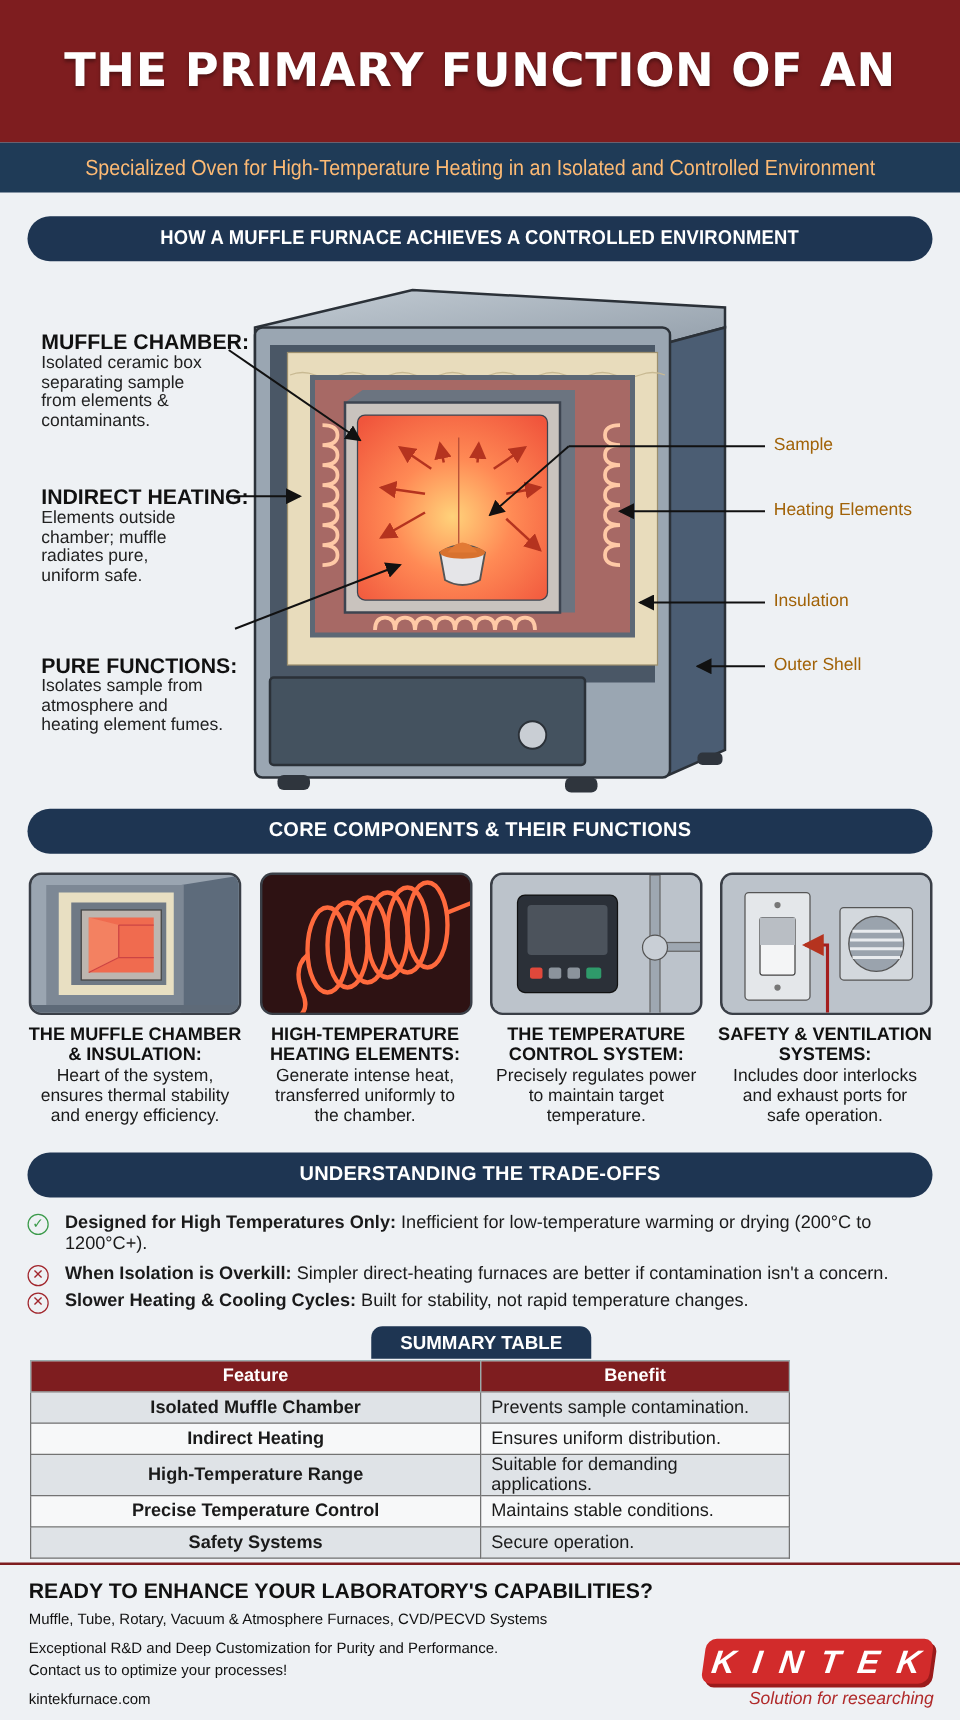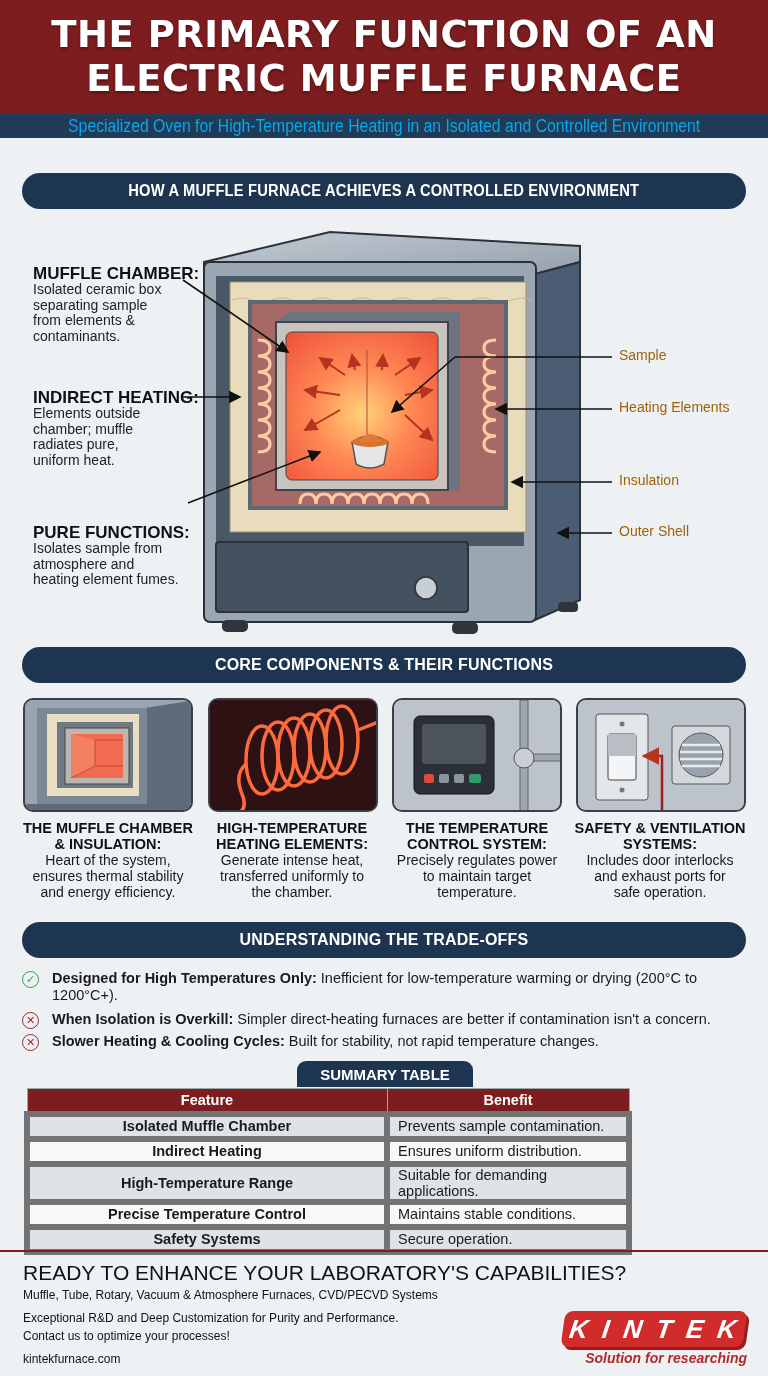--- a/index.html
+++ b/index.html
@@ -1,47 +1,46 @@
 <!DOCTYPE html>
 <html><head>
 <meta charset="utf-8">
 <style>
 *{box-sizing:border-box;margin:0;padding:0}
 body{width:768px;height:1376px;background:#eef1f4;font-family:"Liberation Sans",sans-serif;color:#1a1a1a;position:relative;overflow:hidden}
 .hdr{position:absolute;left:0;top:0;width:768px;height:114px;background:#7e1d1f;display:flex;flex-direction:column;align-items:center;justify-content:center}
 .hdr h1{color:#fff;font-family:"DejaVu Sans",sans-serif;font-weight:bold;font-size:37px;line-height:44px;text-align:center;letter-spacing:0.5px;text-shadow:0 2px 3px rgba(0,0,0,.35)}
-.sub{position:absolute;left:0;top:114px;width:768px;height:24px;background:#1f3b57;color:#0ea5e9;font-size:17.5px;display:flex;align-items:center;justify-content:center;transform-origin:center}
+.sub{position:absolute;left:0;top:114px;width:768px;height:40px;background:#1f3b57;color:#fdba74;font-size:17.5px;display:flex;align-items:center;justify-content:center;transform-origin:center}
 .pill{position:absolute;left:22px;width:724px;height:36px;background:#1e3552;border-radius:18px;color:#fff;font-weight:bold;font-size:16px;display:flex;align-items:center;justify-content:center;letter-spacing:0.2px}
 .lbl{position:absolute;left:33px;font-size:14px;line-height:15.5px;color:#222}
 .lbl b{display:block;font-size:17px;line-height:17px;color:#111}
 .rl{position:absolute;left:619px;font-size:14px;color:#a16207}
 .card-img{position:absolute;top:698px;width:170px;height:114px;border-radius:10px;border:2px solid #3a3f47;overflow:hidden}
 .card-t{position:absolute;top:820px;width:180px;text-align:center;font-size:14px;line-height:16px}
 .card-t b{display:block;font-size:14.5px;line-height:16px;color:#111}
 .to{position:absolute;left:22px;font-size:14.5px;line-height:17px;width:720px}
 .to .ic{position:absolute;left:0;top:1px;width:17px;height:17px;border-radius:50%;border:1.6px solid;display:flex;align-items:center;justify-content:center;font-size:11px}
 .to .tx{margin-left:30px;display:block}
 .stab{position:absolute;left:297px;top:1061px;width:176px;height:26px;background:#1e3552;border-radius:9px 9px 0 0;color:#fff;font-weight:bold;font-size:15px;display:flex;align-items:center;justify-content:center}
 table.sum{position:absolute;left:24px;top:1088px;width:608px;border-collapse:collapse;font-size:14.5px}
 table.sum th{background:#7e1d1f;color:#fff;height:25px;font-weight:bold;border:1px solid #9aa}
-table.sum td{height:25px;border:6px solid #737373;padding:0 8px}
+table.sum td{height:25px;border:1px solid #737373;padding:0 8px}
 table.sum td.f{text-align:center;font-weight:bold;width:360px}
 table.sum tr:nth-child(even) td{background:#dfe3e7}
 table.sum tr:nth-child(odd) td{background:#f7f8f9}
 .foot-line{position:absolute;left:0;top:1250px;width:768px;height:2px;background:#7e1d1f}
 .ft{position:absolute;left:23px;font-size:12px;line-height:17px;color:#111}
 .logo{position:absolute;left:563px;top:1311px;width:182px;height:36px;background:#d22b2b;border-radius:8px;transform:skewX(-8deg);box-shadow:3px 3px 0 #9b1b1b;display:flex;align-items:center;justify-content:center;color:#fff;font-weight:bold;font-style:italic;font-size:26px;letter-spacing:14px;padding-left:12px}
-.slogan{position:absolute;left:555px;top:1350px;width:192px;text-align:right;color:#b02a2a;font-weight:bold;font-style:italic;font-size:14px}
+.slogan{position:absolute;left:555px;top:1350px;width:192px;text-align:right;color:#b02a2a;font-weight:normal;font-style:italic;font-size:14px}
 </style>
 </head>
 <body>
 
 <div class="hdr">
   <h1>THE PRIMARY FUNCTION OF AN</h1>
-  <h1>ELECTRIC MUFFLE FURNACE</h1>
 </div>
 <div class="sub">
   <span style="display:inline-block;transform:scaleX(0.9)">Specialized Oven for High-Temperature Heating in an Isolated and Controlled Environment</span>
 </div>
 
 <div class="pill" style="top:173px">
   <span style="display:inline-block;transform:scaleX(0.92)">HOW A MUFFLE FURNACE ACHIEVES A CONTROLLED ENVIRONMENT</span>
 </div>
 
 <svg style="position:absolute;left:0;top:210px" width="768" height="430" viewBox="0 210 768 430">
@@ -127,21 +126,21 @@
   <div>Isolated ceramic box</div>
   <div>separating sample</div>
   <div>from elements &amp;</div>
   <div>contaminants.</div>
 </div>
 <div class="lbl" style="top:389px">
   <b>INDIRECT HEATING:</b>
   <div>Elements outside</div>
   <div>chamber; muffle</div>
   <div>radiates pure,</div>
-  <div>uniform heat.</div>
+  <div>uniform safe.</div>
 </div>
 <div class="lbl" style="top:524px">
   <b>PURE FUNCTIONS:</b>
   <div>Isolates sample from</div>
   <div>atmosphere and</div>
   <div>heating element fumes.</div>
 </div>
 
 <div class="rl" style="top:347px">Sample</div>
 <div class="rl" style="top:399px">Heating Elements</div>
@@ -291,21 +290,21 @@
     <td>Maintains stable conditions.</td>
   </tr>
   <tr>
     <td class="f">Safety Systems</td>
     <td>Secure operation.</td>
   </tr>
 </tbody>
   </table>
 
 <div class="foot-line"></div>
-<div class="ft" style="top:1262px;font-size:21px;font-weight:normal;line-height:22px">READY TO ENHANCE YOUR LABORATORY'S CAPABILITIES?</div>
+<div class="ft" style="top:1262px;font-size:17px;font-weight:bold;line-height:22px">READY TO ENHANCE YOUR LABORATORY'S CAPABILITIES?</div>
 <div class="ft" style="top:1287px">Muffle, Tube, Rotary, Vacuum &amp; Atmosphere Furnaces, CVD/PECVD Systems</div>
 <div class="ft" style="top:1310px">Exceptional R&amp;D and Deep Customization for Purity and Performance.</div>
 <div class="ft" style="top:1328px">Contact us to optimize your processes!</div>
 <a class="ft" style="top:1351px;text-decoration:none">kintekfurnace.com</a>
 
 <div class="logo">
   <span>KINTEK</span>
 </div>
 <div class="slogan">Solution for researching</div>
 

